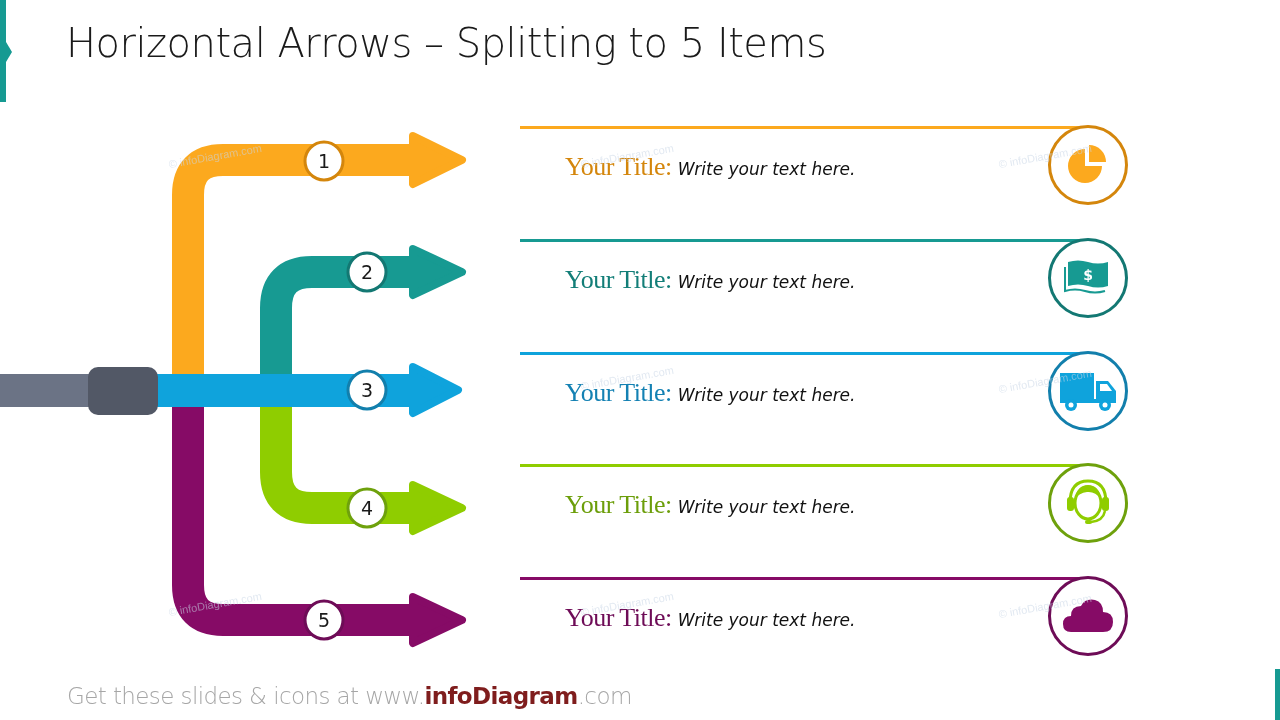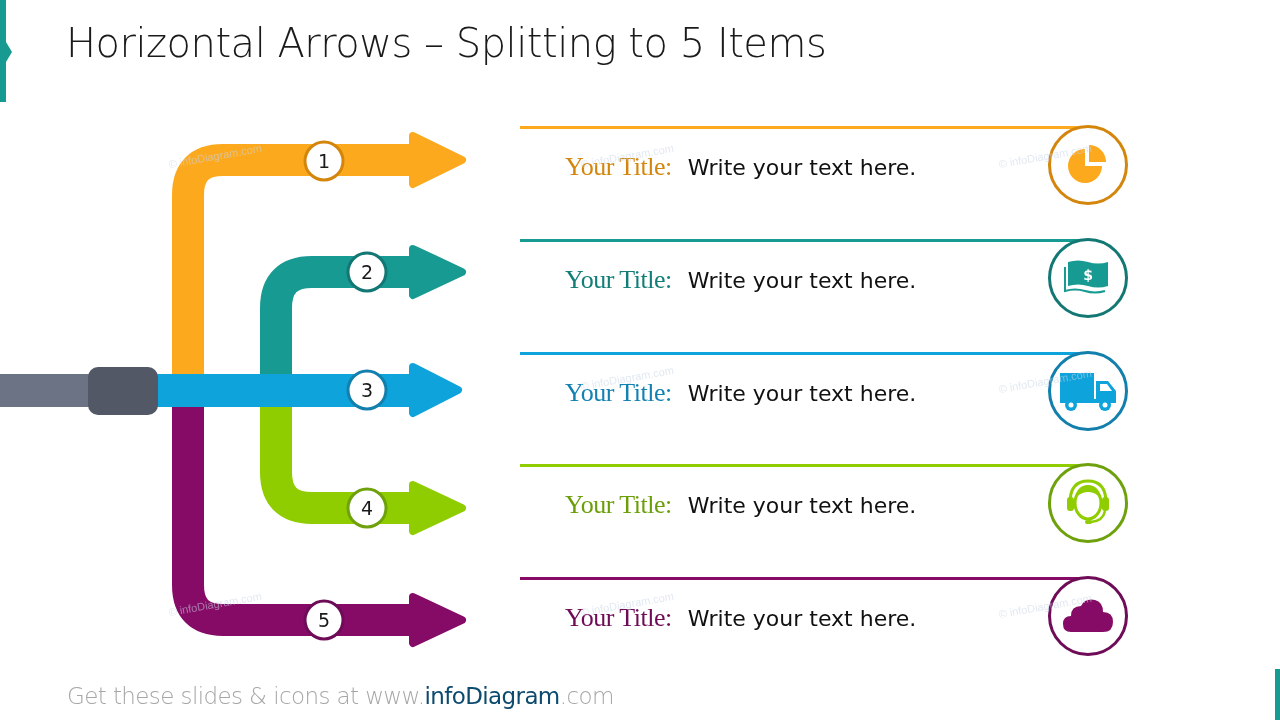--- a/index.html
+++ b/index.html
@@ -6,24 +6,24 @@
     body { width: 1280px; height: 720px; position: relative; overflow: hidden; background: #ffffff; font-family: "Liberation Sans", sans-serif; }
     .accent-left { position: absolute; left: 0; top: 0; width: 6px; height: 102px; background: #169a92; }
     .accent-left-notch { position: absolute; left: 6px; top: 42px; width: 0; height: 0; border-top: 10px solid transparent; border-bottom: 10px solid transparent; border-left: 6px solid #169a92; }
     .accent-right { position: absolute; left: 1275px; top: 669px; width: 5px; height: 51px; background: #169a92; }
     .page-title { position: absolute; left: 66px; top: 20px; font-size: 40px; color: #1a1a1a; font-family: "DejaVu Sans", sans-serif; font-weight: 300; letter-spacing: -0.5px; white-space: nowrap; }
     svg.diagram { position: absolute; left: 0; top: 0; }
     .row { position: absolute; left: 520px; width: 620px; height: 90px; }
     .row-line { position: absolute; left: 0; top: 0; width: 560px; height: 3px; }
     .row-text { position: absolute; left: 45px; top: 22px; white-space: nowrap; }
     .row-title { font-size: 26px; font-family: Liberation Serif, serif; letter-spacing: -0.5px; }
-    .row-body { font-size: 22px; color: #111; font-family: "DejaVu Sans", sans-serif; margin-left: 16px; }
+    .row-body { font-size: 17px; color: #111; font-family: "DejaVu Sans", sans-serif; margin-left: 6px; font-style: italic; }
     .icon-circle { position: absolute; width: 80px; height: 80px; border-radius: 50%; border: 3px solid; box-sizing: border-box; background: #fff; display: flex; align-items: center; justify-content: center; }
     .footer { position: absolute; left: 67px; top: 683px; font-size: 23px; color: #a6a6a6; font-family: "DejaVu Sans", sans-serif; letter-spacing: -0.6px; white-space: nowrap; font-weight: 300; }
-    .footer b { font-weight: normal; color: #0c4a6e; text-align: right; }
+    .footer b { font-weight: bold; color: #7f1d1d; text-align: right; }
     .num-label { font-family: "DejaVu Sans", sans-serif; font-size: 19px; fill: #1a1a1a; }
     .watermark { position: absolute; color: #c9d6e6; font-size: 11px; opacity: 0.55; transform: rotate(-10deg); white-space: nowrap; }
   </style>
 </head>
 <body>
 
 <div class="accent-left"></div>
 <div class="accent-left-notch"></div>
 <div class="accent-right"></div>
 

